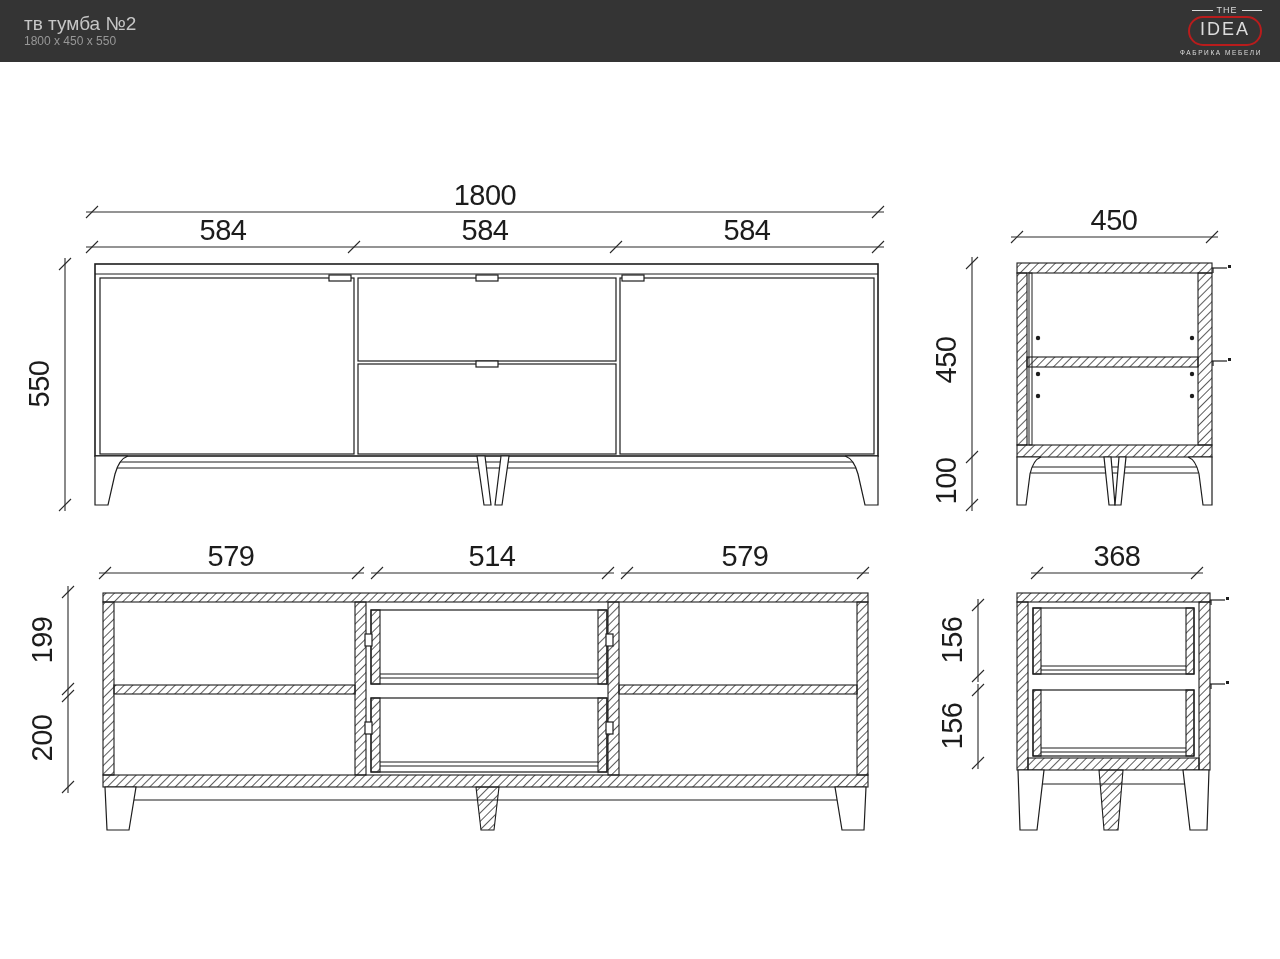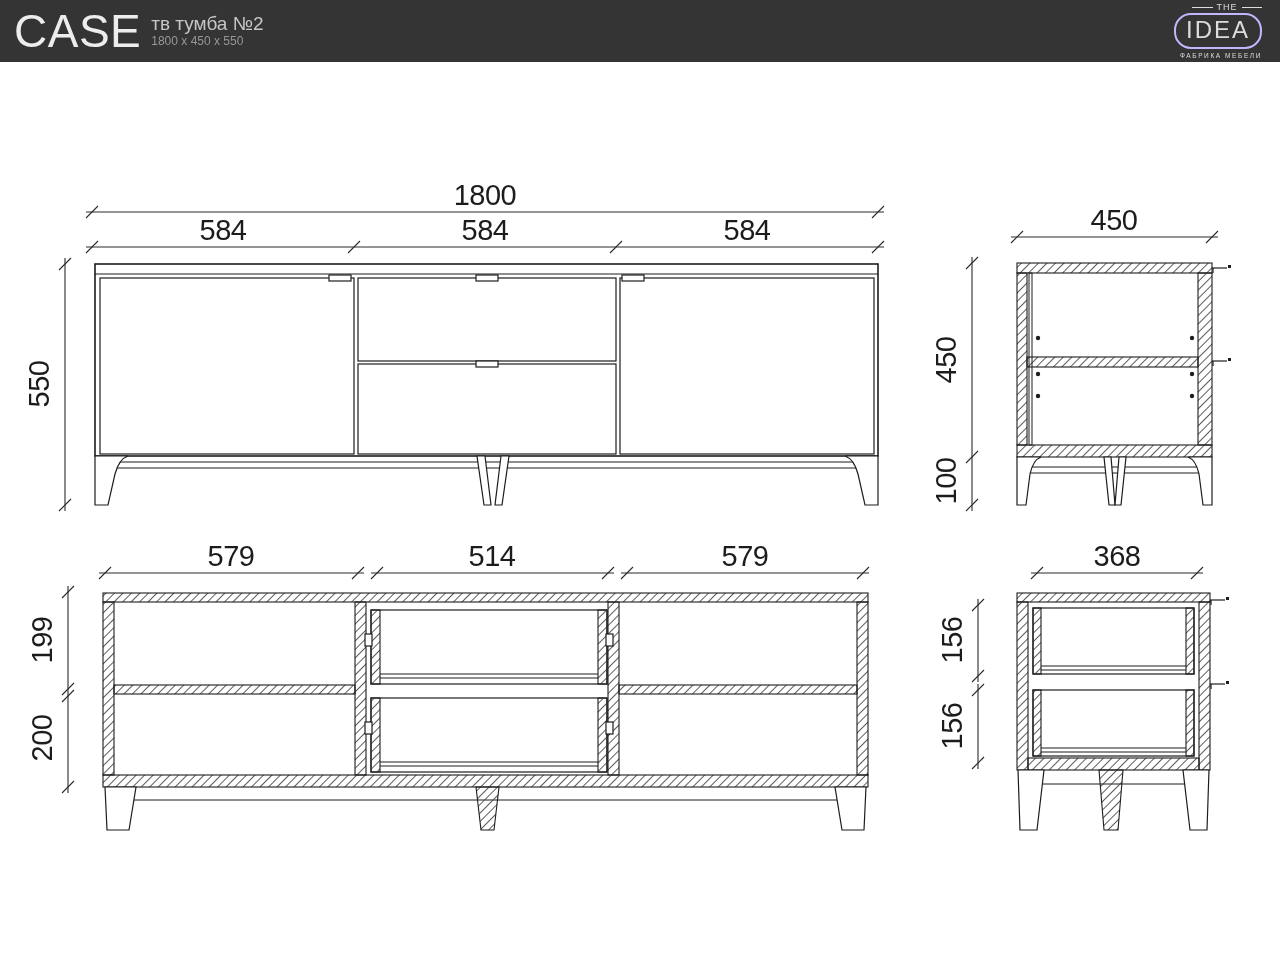--- a/index.html
+++ b/index.html
@@ -7,40 +7,39 @@
   
   .hdr{position:absolute;top:0;left:0;width:1280px;height:62px;background:#343434;display:flex;align-items:center;box-sizing:border-box;padding:0 14px;}
   .brand{font-size:46px;line-height:1;color:#ededed;letter-spacing:0.5px;font-weight:400;}
   .prod{margin-left:10px;display:flex;flex-direction:column;justify-content:center;}
   .prod-name{font-size:19px;color:#c6c6c6;line-height:1.15;}
   .prod-size{font-size:12px;color:#979797;line-height:1.15;}
   
   .idea{margin-left:auto;margin-right:4px;width:78px;display:flex;flex-direction:column;align-items:flex-end;color:#dcdcdc;}
   .idea-the{width:70px;display:flex;align-items:center;gap:4px;font-size:9px;letter-spacing:1px;line-height:1;}
   .idea-the .ln{flex:1;height:1px;background:#dcdcdc;}
-  .idea-box{margin-top:1px;border:2px solid #c4b5fd;border-radius:17px;padding:2px 10px 4px 10px;font-size:24px;letter-spacing:2px;line-height:1.1;}
+  .idea-box{margin-top:1px;border:2px solid #b91c1c;border-radius:17px;padding:2px 10px 4px 10px;font-size:18px;letter-spacing:2px;line-height:1.1;}
   .idea-sub{margin-top:3px;font-size:6.5px;letter-spacing:1.6px;white-space:nowrap;}
   
   .sheet{position:absolute;top:62px;left:0;}
   .dim{font-family:"Liberation Sans",sans-serif;font-size:29px;fill:#1c1c1c;text-anchor:middle;letter-spacing:-0.5px;}
   .ol{fill:#ffffff;stroke:#1d1d1d;stroke-width:1.6;}
   .in{fill:#ffffff;stroke:#1d1d1d;stroke-width:1.2;}
   .ln{stroke:#1d1d1d;stroke-width:1.2;fill:none;}
   .th{stroke:#1d1d1d;stroke-width:1;fill:none;}
   .ht{fill:url(#hatch);stroke:#1d1d1d;stroke-width:1.1;}
   .dl{stroke:#2a2a2a;stroke-width:1.1;fill:none;}
   .dot{fill:#1d1d1d;}
 </style>
 </head>
 <body>
 
 <div class="page">
 
   <div class="hdr">
-    <div class="brand">CASE</div>
     <div class="prod">
       <div class="prod-name">тв тумба №2</div>
       <div class="prod-size">1800 x 450 x 550</div>
     </div>
     <div class="idea">
       <div class="idea-the">
         <span class="ln"></span>
           <span>THE</span>
           <span class="ln"></span>
       </div>

